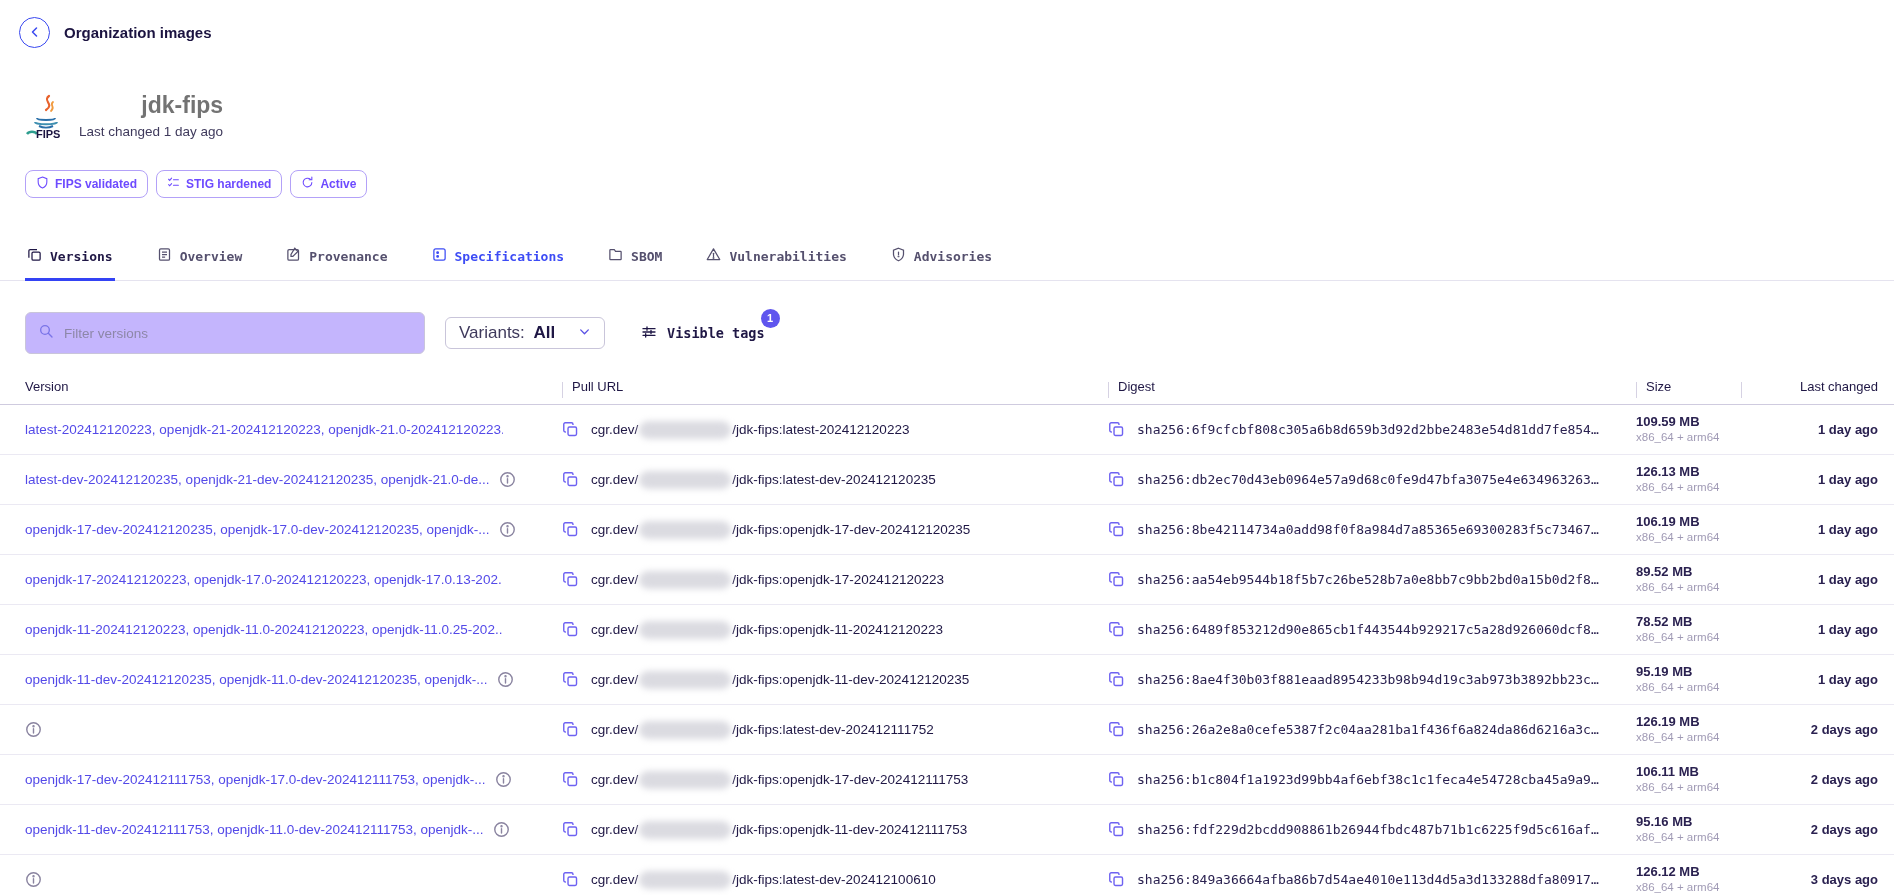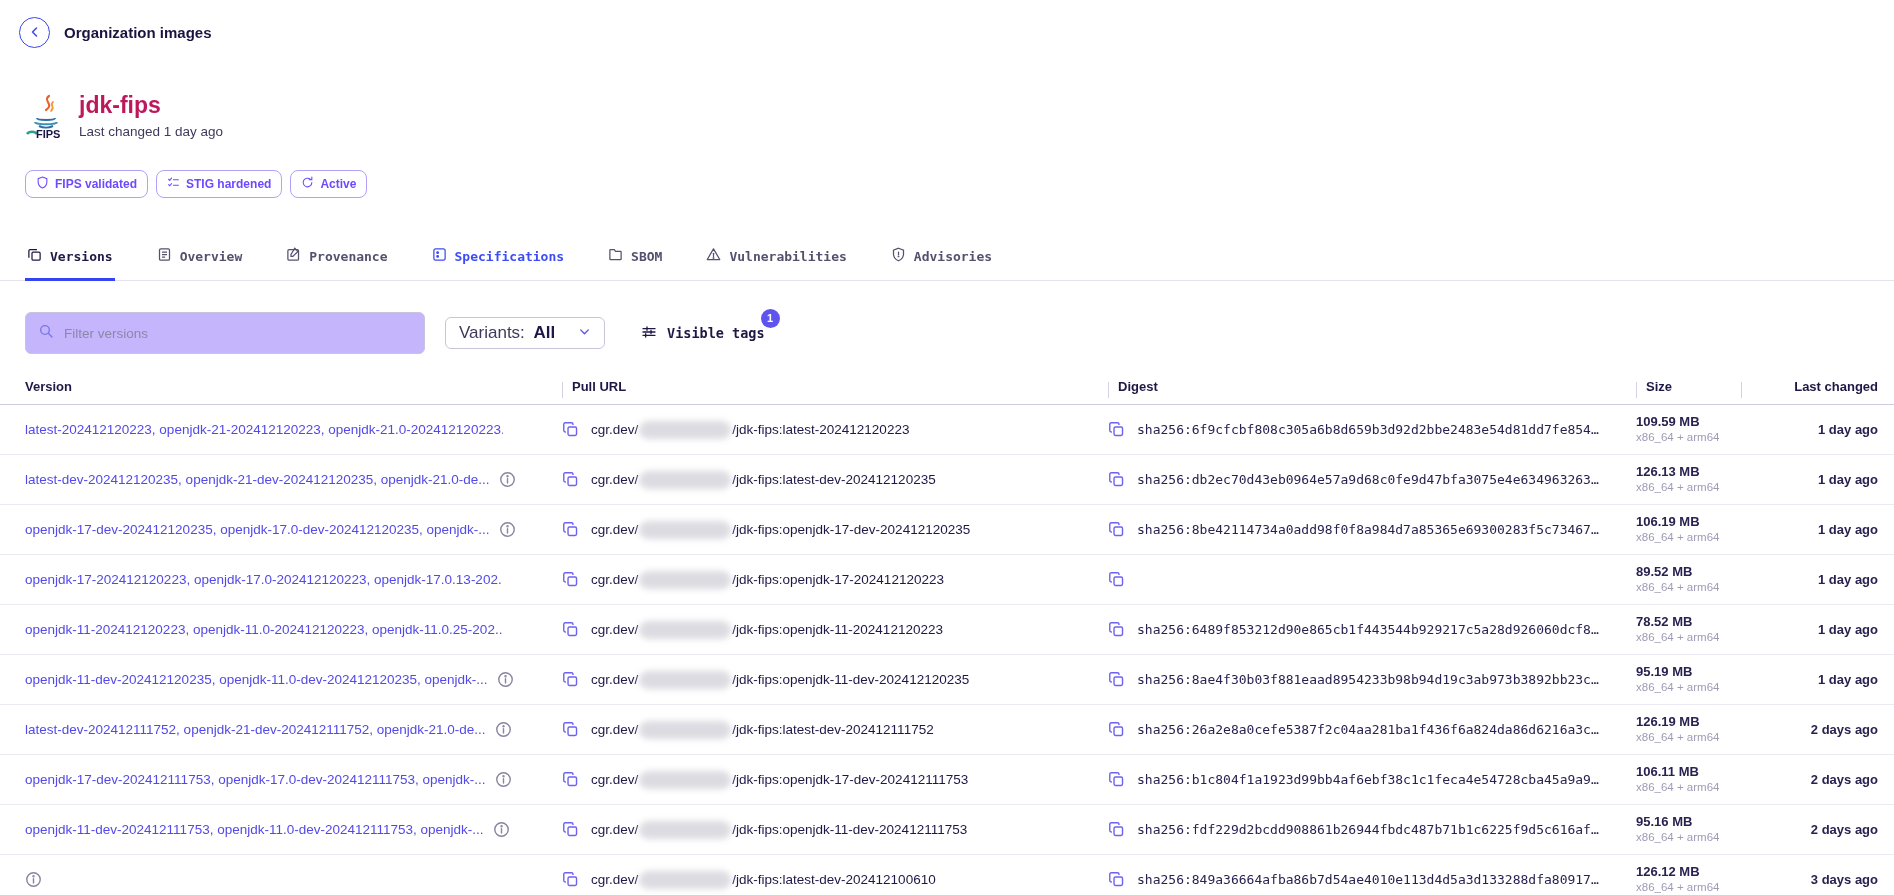--- a/index.html
+++ b/index.html
@@ -10,21 +10,21 @@
   .topbar { display:flex; align-items:center; gap:14px; padding:17px 0 0 19px; }
   .back-btn { width:31px; height:31px; border-radius:50%; border:1.5px solid #3948F0;
     background:#fff; color:#3948F0; display:flex; align-items:center; justify-content:center;
     cursor:pointer; flex:0 0 auto; }
   .back-btn svg { width:12px; height:12px; }
   .topbar-title { font-size:15px; font-weight:bold; color:#1B1340; }
 
   
   .image-header { margin:44px 0 0 25px; display:flex; align-items:flex-start; gap:12px; }
   .image-logo { width:42px; height:46px; flex:0 0 auto; margin-top:2px; }
-  .image-title { font-size:23px; font-weight:600; color:#be185d; line-height:1.15; }
+  .image-title { font-size:23px; font-weight:600; color:#737373; line-height:1.15;text-align:right; }
   .image-sub { font-size:13.5px; color:#3F3A5C; margin-top:6px; }
 
   
   .badges { margin:30px 0 0 25px; display:flex; gap:8px; }
   .badge { display:flex; align-items:center; gap:6px; border:1px solid #B3A1F8; border-radius:8px;
     padding:5px 10px; font-size:12px; font-weight:bold; color:#6D4AFF; background:#fff; }
   .badge svg { width:13px; height:13px; }
 
   
   .tabs { margin-top:40px; padding-left:25px; display:flex; gap:40px; border-bottom:1px solid #E5E3EF; }
@@ -52,21 +52,21 @@
   .visible-tags { margin-left:36px; position:relative; display:flex; align-items:center; gap:10px;
     cursor:pointer; font-family:"DejaVu Sans Mono", monospace; font-size:13.5px; font-weight:bold; color:#1F1745; }
   .visible-tags svg { width:16px; height:16px; color:#1F1745; }
   .count-badge { position:absolute; top:-15px; right:-15px; width:19px; height:19px; border-radius:50%;
     background:#5F55EE; color:#fff; font-family:"Liberation Sans",sans-serif; font-size:11px;
     font-weight:bold; display:flex; align-items:center; justify-content:center; }
 
   
   .table { margin-top:14px; }
   .thead { display:flex; align-items:center; height:37px; padding:0 16px 0 25px;
-    border-bottom:1px solid #CFCBDF; font-size:13px; font-weight:bold; color:#1F1745; }
+    border-bottom:1px solid #CFCBDF; font-size:13px; font-weight:normal; color:#1F1745; }
   .th { position:relative; padding-left:10px; }
   .th:first-child { padding-left:0; }
   .th:not(:first-child)::before { content:''; position:absolute; left:0; top:3px; width:1px; height:16px; background:#D6D2E3; }
   .col-version { width:537px; }
   .col-pull { width:546px; }
   .col-digest { width:528px; }
   .col-size { width:105px; }
   .col-changed { flex:1; text-align:right; }
 
   .tr { display:flex; align-items:center; height:50px; padding:0 16px 0 25px;
@@ -377,20 +377,21 @@
             <span>/jdk-fips:openjdk-17-202412120223</span>
           </span>
     </div>
     <div class="td-digest">
       <span class="copy-icon">
         <svg viewBox="0 0 24 24" fill="none" stroke="currentColor" stroke-width="2" width="17" height="17">
               <rect x="8.5" y="8.5" width="12" height="12" rx="2"></rect>
               <path d="M5.5 15.5h-1a2 2 0 0 1-2-2v-9a2 2 0 0 1 2-2h9a2 2 0 0 1 2 2v1"></path>
             </svg>
       </span>
+      <span class="digest-text">sha256:aa54eb9544b18f5b7c26be528b7a0e8bb7c9bb2bd0a15b0d2f8…</span>
     </div>
     <div class="td-size">
       <div class="size-main">89.52 MB</div>
       <div class="size-sub">x86_64 + arm64</div>
     </div>
     <div class="td-changed">1 day ago</div>
   </div>
 
   <div class="tr">
     <div class="td-version">
@@ -461,21 +462,20 @@
     </div>
     <div class="td-size">
       <div class="size-main">95.19 MB</div>
       <div class="size-sub">x86_64 + arm64</div>
     </div>
     <div class="td-changed">1 day ago</div>
   </div>
 
   <div class="tr">
     <div class="td-version">
-      <a class="version-link">latest-dev-202412111752, openjdk-21-dev-202412111752, openjdk-21.0-de...</a>
       <span class="info-icon">
         <svg viewBox="0 0 24 24" fill="none" stroke="currentColor" stroke-width="2" width="17" height="17">
               <circle cx="12" cy="12" r="9.5"></circle>
               <path d="M12 11v6" stroke-linecap="round"></path>
               <circle cx="12" cy="7.4" r="0.7" fill="currentColor"></circle>
             </svg>
       </span>
     </div>
     <div class="td-pull">
       <span class="copy-icon">

